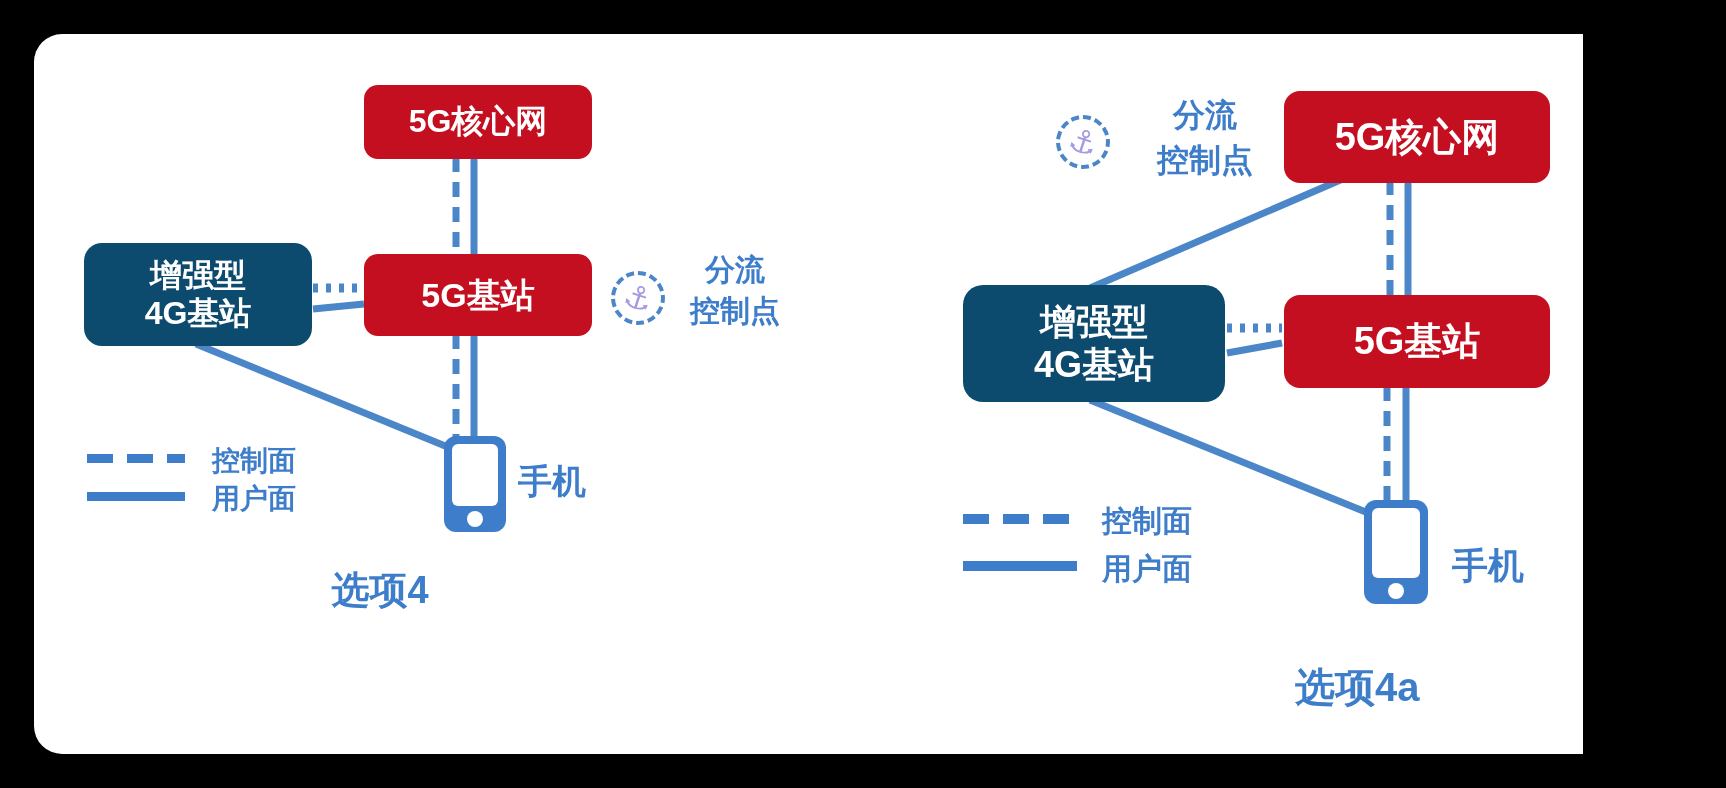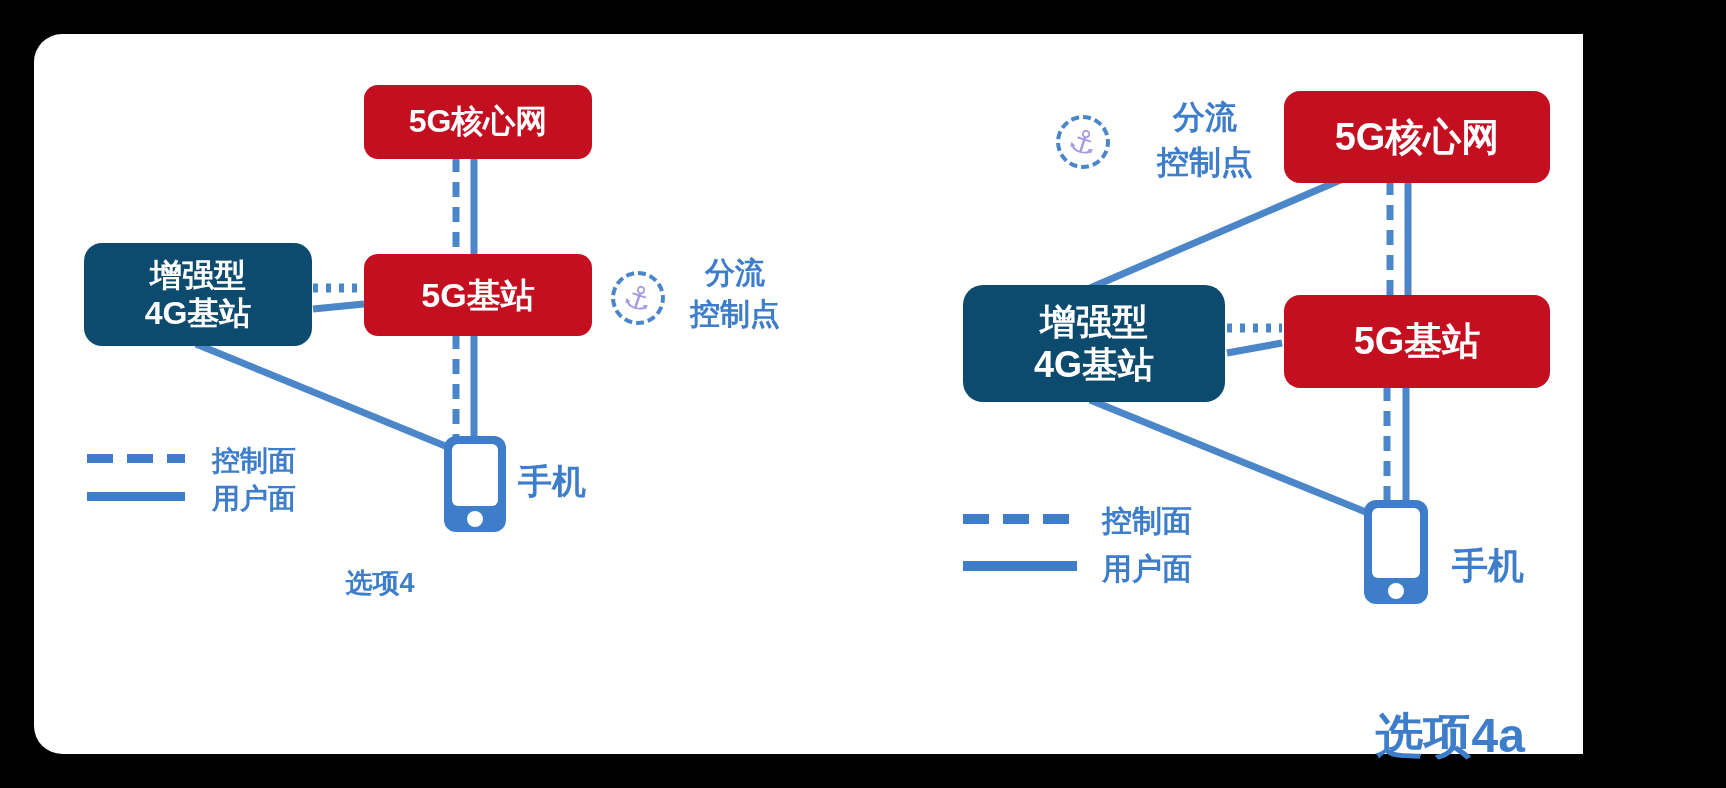--- a/index.html
+++ b/index.html
@@ -32,27 +32,27 @@
 
   
   .anchor-circle{position:absolute;width:54px;height:54px;border:4px dashed #4a86c8;border-radius:50%;
                  box-sizing:border-box;display:flex;align-items:center;justify-content:center;}
   .anchor-glyph{color:#a79ae0;font-size:32px;transform:rotate(18deg);line-height:1;}
   .anchor1{left:611px;top:271px;}
   .anchor2{left:1056px;top:115px;}
 
   
   .blue-label{position:absolute;color:#3d7dca;font-weight:bold;white-space:nowrap;}
-  .split-text{text-align:center;}
+  .split-text{text-align:center;font-family:Liberation Mono, monospace;}
   .split1{left:660px;top:252px;width:150px;font-size:30px;line-height:41px;}
   .split2{left:1125px;top:95px;width:160px;font-size:32px;line-height:45px;}
   .phone-label1{left:518px;top:459px;font-size:34px;}
   .phone-label2{left:1452px;top:542px;font-size:36px;}
-  .title1{left:270px;top:565px;width:220px;font-size:27px;text-align:center;}
-  .title2{left:1295px;top:660px;width:230px;font-size:48px;text-align:right;margin-top:44px;}
+  .title1{left:270px;top:565px;width:220px;font-size:38px;text-align:center;}
+  .title2{left:1295px;top:660px;width:230px;font-size:40px;text-align:left;}
 
   
   .legend-dash{position:absolute;height:9px;
      background:repeating-linear-gradient(90deg,#3d7dca 0 26px,transparent 26px 40px);}
   .legend-solid{position:absolute;height:9px;background:#3d7dca;}
   .lg1-dash{left:87px;top:454px;width:98px;}
   .lg1-solid{left:87px;top:492px;width:98px;}
   .lg1-cp{left:212px;top:442px;font-size:28px;}
   .lg1-up{left:212px;top:480px;font-size:28px;}
   .lg2-dash{left:963px;top:514px;width:114px;height:10px;}

